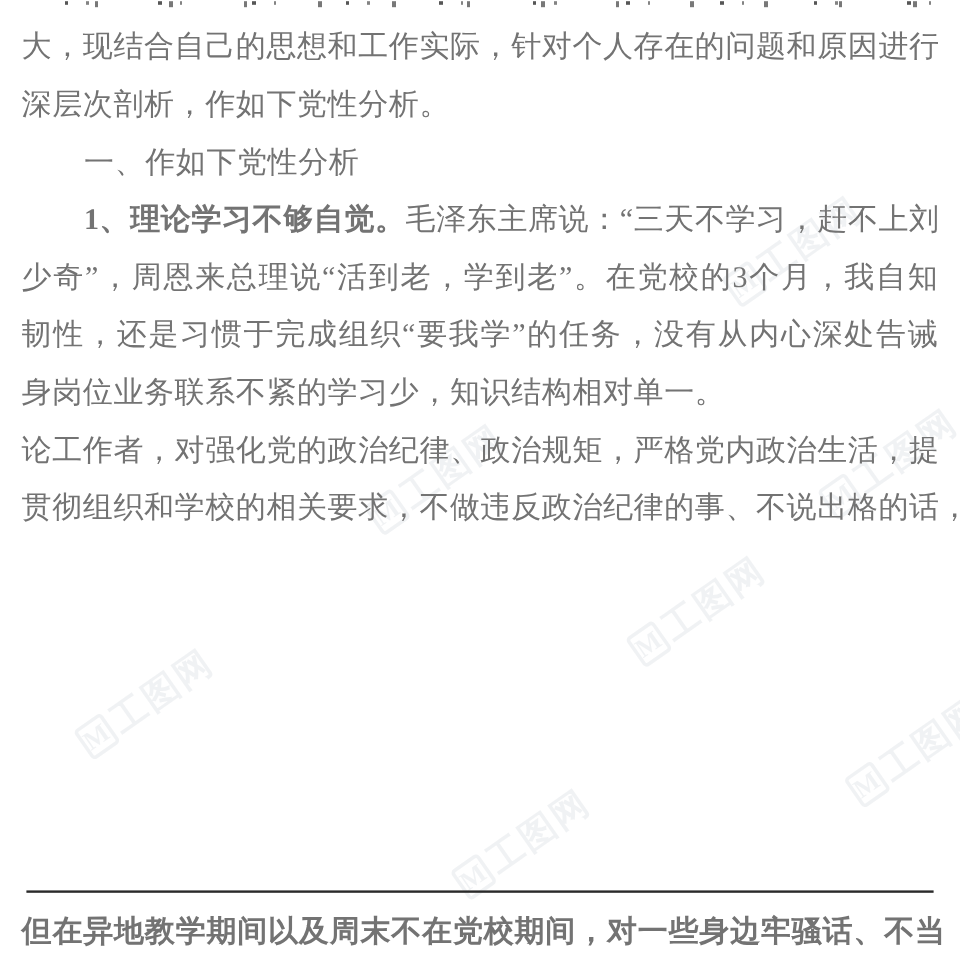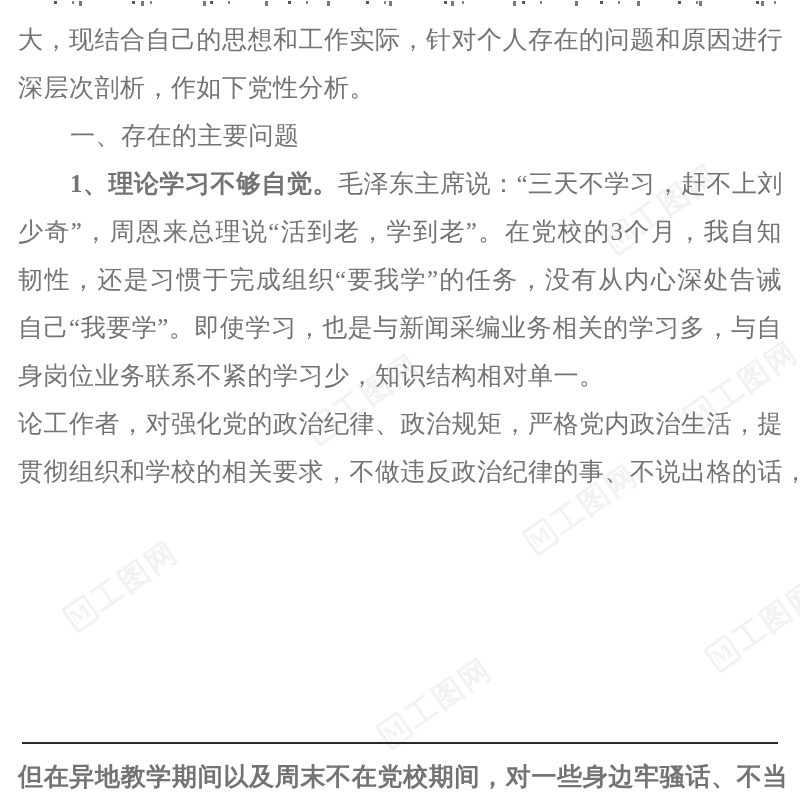--- a/index.html
+++ b/index.html
@@ -95,25 +95,24 @@
   <div class="watermark" style="left:518px; top:488px;"><span class="wm-logo">M</span><span>工图网</span></div>
   <div class="watermark" style="left:58px; top:565px;"><span class="wm-logo">M</span><span>工图网</span></div>
   <div class="watermark" style="left:700px; top:605px;"><span class="wm-logo">M</span><span>工图网</span></div>
   <div class="watermark" style="left:372px; top:682px;"><span class="wm-logo">M</span><span>工图网</span></div>
 
   <div class="clipped-line"></div>
 
   <div class="body-text">
     <div class="line"><span>大，现结合自己的思想和工作实际，针对个人存在的问题和原因进行</span></div>
     <div class="line end"><span>深层次剖析，作如下党性分析。</span></div>
-    <div class="line end indent"><span>一、存在的主要问题</span></div>
+    <div class="line end indent"><span>一、作如下党性分析</span></div>
     <div class="line indent"><span class="b">1、理论学习不够自觉。</span><span>毛泽东主席说：“三天不学习，赶不上刘</span></div>
     <div class="line"><span>少奇”，周恩来总理说“活到老，学到老”。在党校的3个月，我自知</span></div>
     <div class="line"><span>韧性，还是习惯于完成组织“要我学”的任务，没有从内心深处告诫</span></div>
-    <div class="line"><span>自己“我要学”。即使学习，也是与新闻采编业务相关的学习多，与自</span></div>
     <div class="line end"><span>身岗位业务联系不紧的学习少，知识结构相对单一。</span></div>
     <div class="line"><span>论工作者，对强化党的政治纪律、政治规矩，严格党内政治生活，提</span></div>
     <div class="line"><span>贯彻组织和学校的相关要求，不做违反政治纪律的事、不说出格的话，</span></div>
   </div>
 
   <div class="page-break-line"></div>
 
   <div class="continuation">
     <div class="line"><span>但在异地教学期间以及周末不在党校期间，对一些身边牢骚话、不当</span></div>
   </div>

